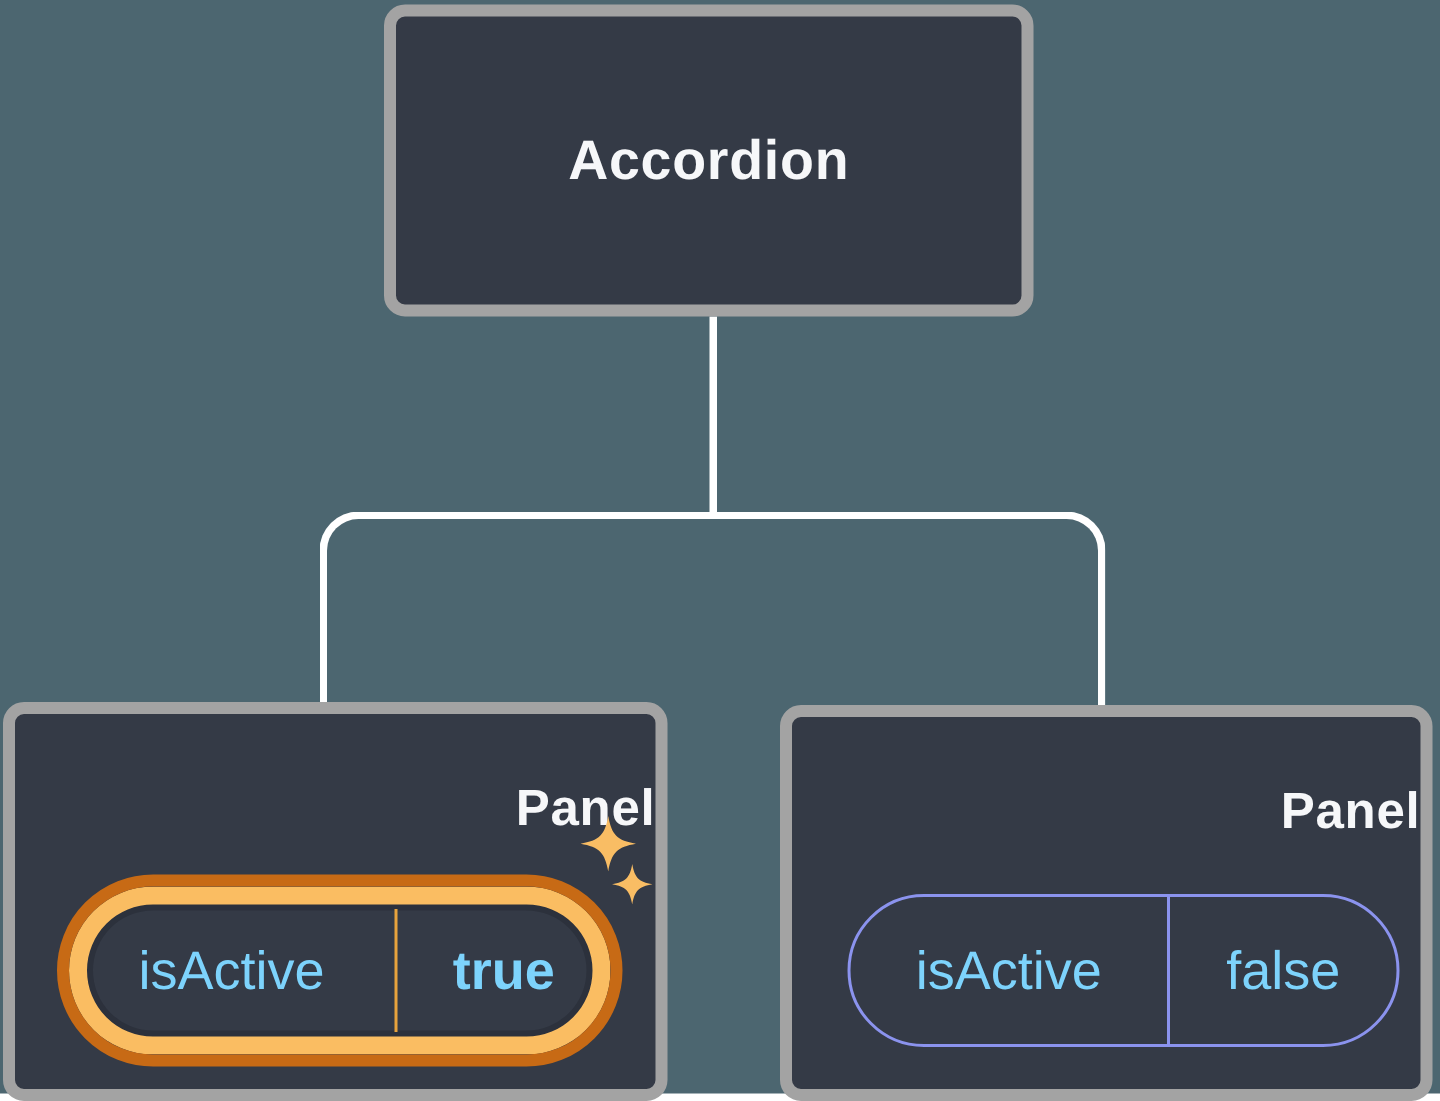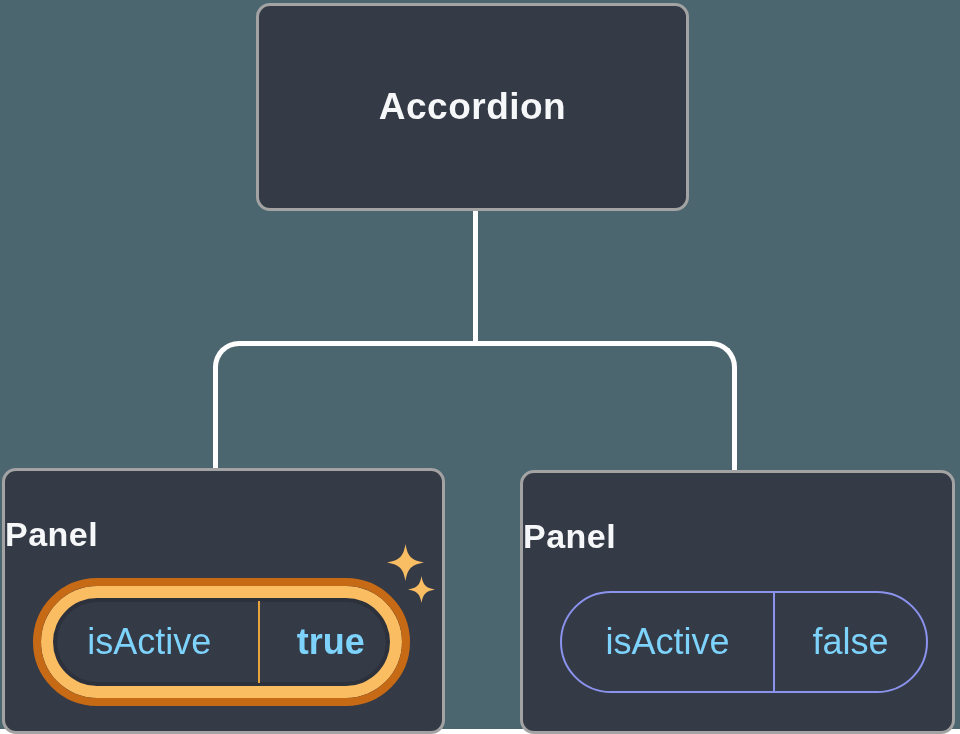--- a/index.html
+++ b/index.html
@@ -16,36 +16,36 @@
   }
   .diagram-bg {
     position: absolute;
     left: 0; top: 0; width: 960px; height: 729px;
     background: #4c6670;
   }
   
   .node {
     position: absolute;
     background: #343a46;
-    border: 3px solid #a3a3a3;
+    border: 8px solid #a3a3a3;
     border-radius: 14px;
     box-sizing: border-box;
     color: #f6f7f9;
   }
   .node-root {
     left: 256px; top: 3px;
     width: 433px; height: 208px;
     display: flex; align-items: center; justify-content: center;
   }
   .node-root .node-title { font-size: 37px; font-weight: 600; letter-spacing: 0.5px; }
   .node-panel-left  { left: 2px;   top: 468px; width: 443px; height: 266px; }
   .node-panel-right { left: 520px; top: 470px; width: 435px; height: 264px; }
   .panel-title {
-    position: absolute; left: 0; right: 12px; top: 44px;
-    text-align: left;
+    position: absolute; left: 0; right: 0; top: 44px;
+    text-align: right;
     font-size: 34px; font-weight: 600; letter-spacing: 0.5px;
     color: #f6f7f9;
   }
   
   .stem {
     position: absolute;
     left: 473px; top: 211px; width: 5px; height: 132px;
     background: #ffffff;
   }
   .bracket {

